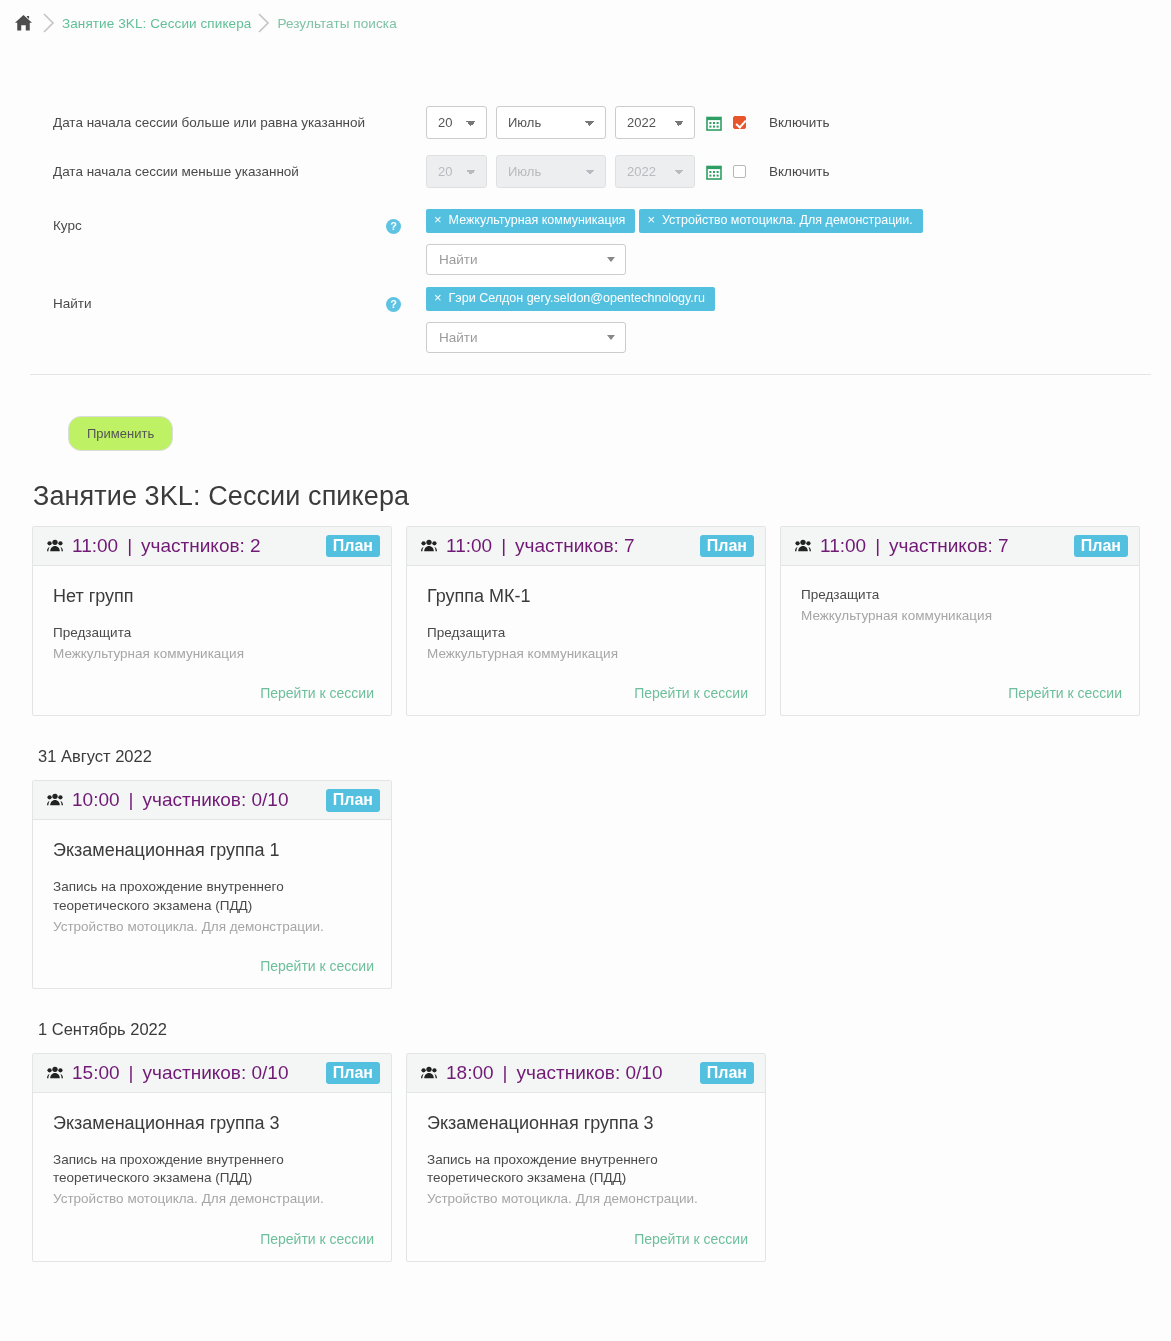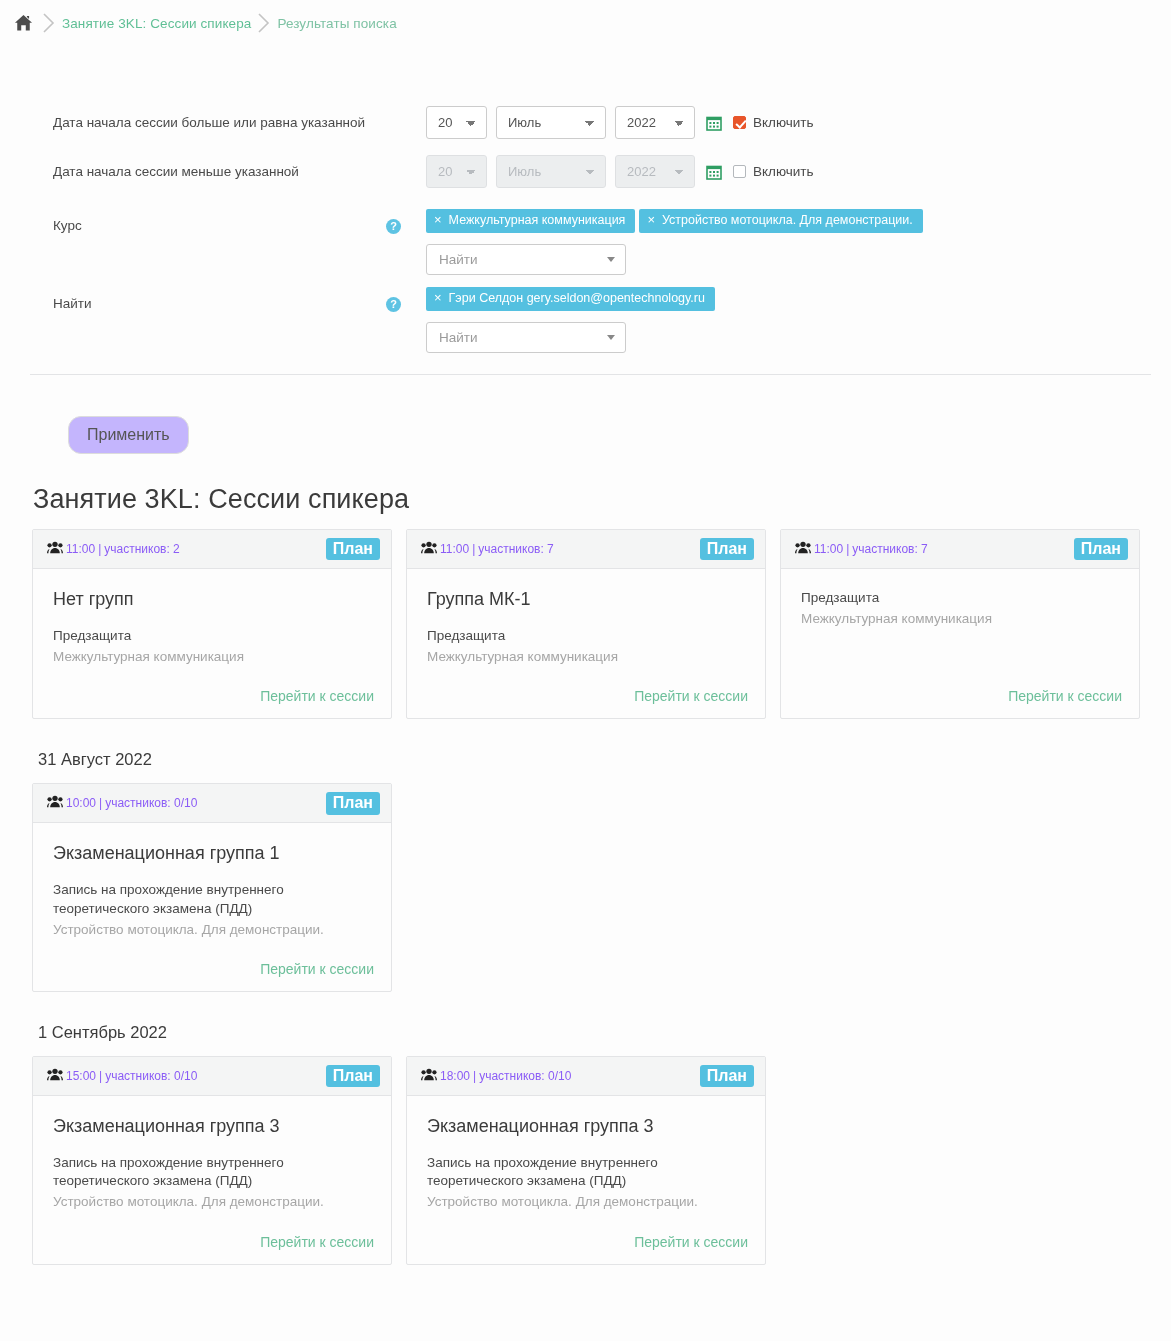--- a/index.html
+++ b/index.html
@@ -68,21 +68,21 @@
   select.sel.day { width: 61px; }
   select.sel.month { width: 110px; }
   select.sel.year { width: 80px; }
   select.sel:disabled {
     background-color: #e6e8ea; color: #9aa0a6; border-color: #d2d5d8;
     background-image:
       linear-gradient(45deg, transparent 50%, #9aa0a6 50%),
       linear-gradient(135deg, #9aa0a6 50%, transparent 50%);
   }
   .cal-icon { margin: 0 11px 0 2px; display: flex; align-items: center; }
-  .chk-wrap { display: flex; align-items: center; gap: 7px; }
+  .chk-wrap { display: flex; align-items: center; gap: 23px; }
   .chk {
     width: 13px; height: 13px; border: 1px solid #b4b8bc; border-radius: 2px;
     background: #fff; display: inline-block; position: relative;
   }
   .chk.on { background: #e8552a; border-color: #e8552a; }
   .chk.on::after {
     content: ""; position: absolute; left: 3.5px; top: 0.5px;
     width: 4px; height: 8px; border: solid #fff;
     border-width: 0 2px 2px 0; transform: rotate(42deg);
   }
@@ -105,22 +105,22 @@
   }
   .search-sel .cv {
     width: 0; height: 0; border-left: 4.5px solid transparent;
     border-right: 4.5px solid transparent; border-top: 5px solid #888;
   }
 
   .divider { height: 1px; background: #e3e4e6; margin: 21px 20px 0 30px; }
 
   .apply-wrap { padding-left: 68px; margin-top: 41px; }
   .apply-btn {
-    background: #c4b5fd; border: 1px solid #dcdcdc; border-radius: 13px;
-    color: #555; font-size: 16px; padding: 9px 18px; cursor: pointer;
+    background: #bef264; border: 1px solid #dcdcdc; border-radius: 13px;
+    color: #555; font-size: 13px; padding: 9px 18px; cursor: pointer;
     font-family: "Liberation Sans", sans-serif;
   }
 
   
   .page-title {
     font-size: 27px; font-weight: 400; color: #3b3b3b;
     padding-left: 33px; margin-top: 30px; letter-spacing: .1px;
   }
   .date-head {
     font-size: 16.5px; color: #3b3b3b; padding-left: 38px; margin-top: 19px;
@@ -130,21 +130,21 @@
   .card {
     width: 360px; background: #fdfdfd;
     border: 1px solid #e3e4e6; border-radius: 2px;
     display: flex; flex-direction: column;
   }
   .card-head {
     background: #f4f5f5; border-bottom: 1px solid #e3e4e6;
     height: 39px; display: flex; align-items: center;
     padding: 0 11px 0 14px; justify-content: space-between;
   }
-  .card-meta { display: flex; align-items: center; gap: 3px; font-size: 12px; color: #8b5cf6; }
+  .card-meta { display: flex; align-items: center; gap: 9px; font-size: 19px; color: #701a75; }
   .badge {
     background: #54c0e0; color: #fff; font-size: 16px; font-weight: bold;
     padding: 2px 7px 3px; border-radius: 3px; line-height: 1.1;
   }
   .card-body { padding: 20px 17px 14px 20px; flex: 1; display: flex; flex-direction: column; }
   .card-title { font-size: 18px; color: #3b3b3b; font-weight: 400; margin-bottom: 17px; }
   .card-sub { font-size: 13.5px; color: #4a4a4a; line-height: 1.35; }
   .card-course { font-size: 13.5px; color: #a6a6a6; margin-top: 3px; line-height: 1.35; }
   .card-link {
     margin-top: auto; padding-top: 22px; text-align: right;

